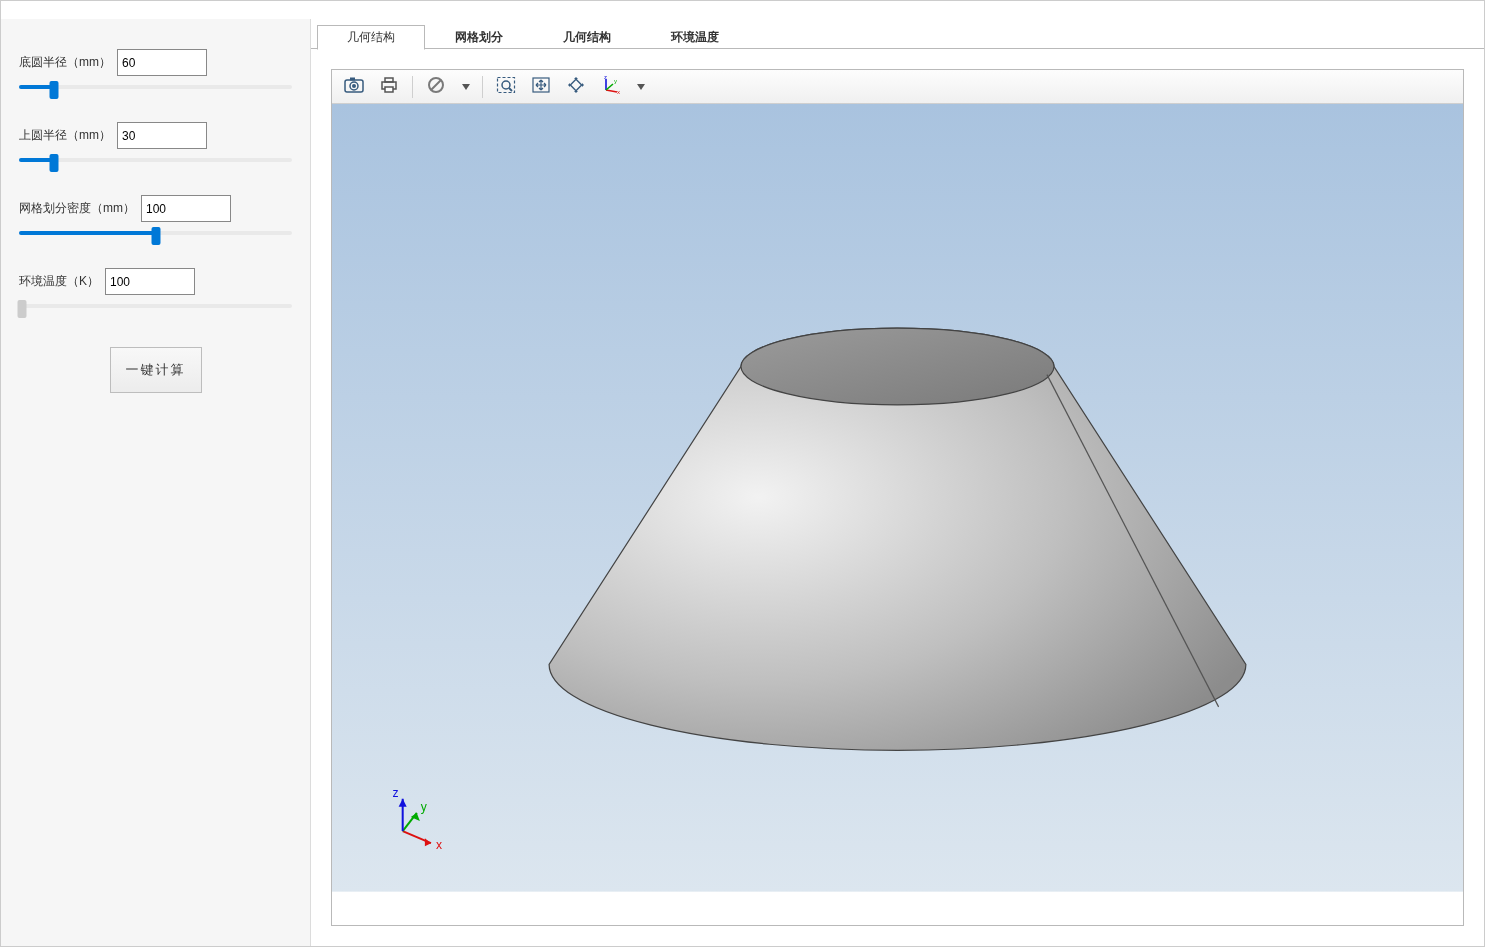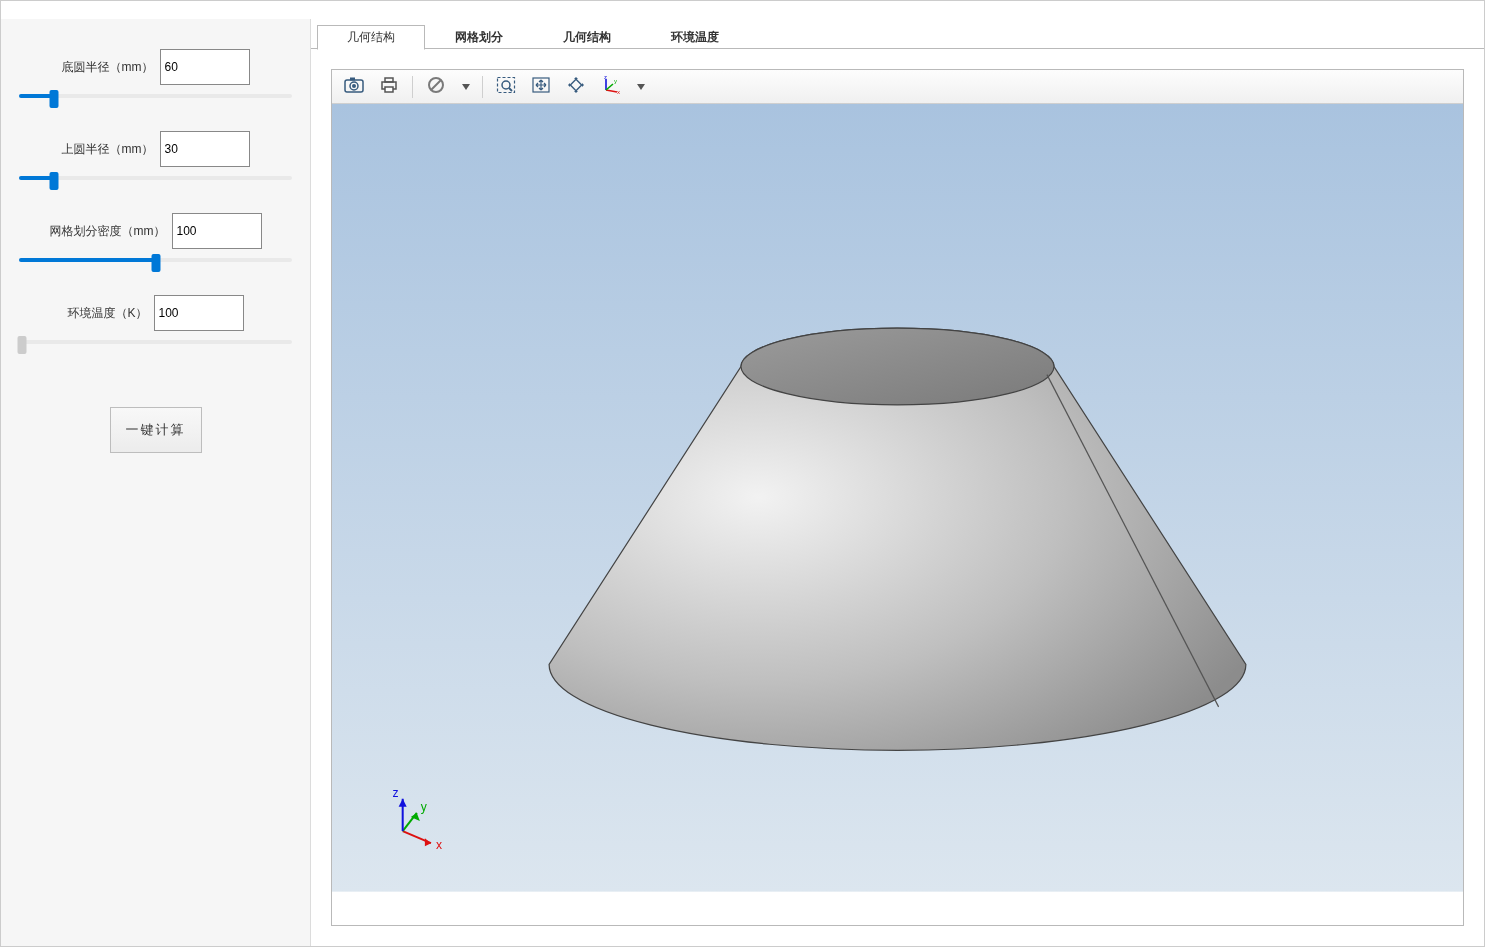--- a/index.html
+++ b/index.html
@@ -10,31 +10,31 @@
   .titlebar .title { color: #7a7a7a; font-size: 13px; }
   .win-controls { margin-left: auto; display: flex; }
   .win-btn { width: 46px; height: 30px; display: flex; align-items: center; justify-content: center; color: #555; }
   .win-btn svg { stroke: #333; }
 
   .body { flex: 1; display: flex; min-height: 0; }
   .sidebar { width: 310px; background: #f6f6f6; border-right: 1px solid #dcdcdc; padding: 30px 18px 18px 18px; }
   .main { flex: 1; display: flex; flex-direction: column; min-width: 0; }
 
   .param { margin-bottom: 26px; }
-  .param-row { display: flex; align-items: center; justify-content: center; margin-bottom: 2px; }
+  .param-row { display: flex; align-items: center; justify-content: flex-start; margin-bottom: 2px; }
   .param-label { color: #333; font-size: 12px; margin-right: 6px; }
-  .param-input { width: 90px; height: 36px; border: 1px solid #888; background: #fff; padding: 4px 4px; font-size: 12px; }
+  .param-input { width: 90px; height: 27px; border: 1px solid #888; background: #fff; padding: 4px 4px; font-size: 12px; }
   .slider { position: relative; height: 18px; margin-top: 2px; }
   .slider-track { position: absolute; top: 7px; left: 0; right: 0; height: 4px; background: #e9e9e9; border-radius: 2px; }
   .slider-fill { position: absolute; top: 7px; left: 0; height: 4px; background: #0078d7; border-radius: 2px; }
   .slider-thumb { position: absolute; top: 3px; width: 9px; height: 18px; background: #0078d7; border-radius: 2px; transform: translateX(-50%); }
   .slider-fill.gray { background: #cccccc; }
   .slider-thumb.gray { background: #cccccc; }
 
-  .compute-btn { display: block; margin: 56px auto 0; width: 92px; height: 46px; background: linear-gradient(#f8f8f8,#ececec); border: 1px solid #bdbdbd; color: #333; font-size: 13px; letter-spacing: 2px; cursor: pointer; }
+  .compute-btn { display: block; margin: 32px auto 0; width: 92px; height: 46px; background: linear-gradient(#f8f8f8,#ececec); border: 1px solid #bdbdbd; color: #333; font-size: 13px; letter-spacing: 2px; cursor: pointer; }
 
   
   .tabs { height: 24px; display: flex; align-items: flex-end; padding-left: 6px; margin-top: 6px; position: relative; }
   .tabs::after { content:''; position:absolute; left:0; right:0; bottom:0; height:1px; background:#b9b9b9; }
   .tab { padding: 3px 29px 3px; font-size: 12px; color: #333; cursor: pointer; position: relative; top:1px; }
   .tab.active { background: #fff; border: 1px solid #b9b9b9; border-bottom: 1px solid #fff; z-index:2; }
   .tab:not(.active) { border: 1px solid transparent; font-weight: bold; }
 
   .canvas-wrap { flex:1; margin: 20px; border: 1px solid #b9b9b9; background: #fff; display: flex; flex-direction: column; }
   .toolbar { height: 34px; background: linear-gradient(#fdfdfd,#f0f0f0); border-bottom:1px solid #cfcfcf; display:flex; align-items:center; padding: 0 6px; gap:3px; }

